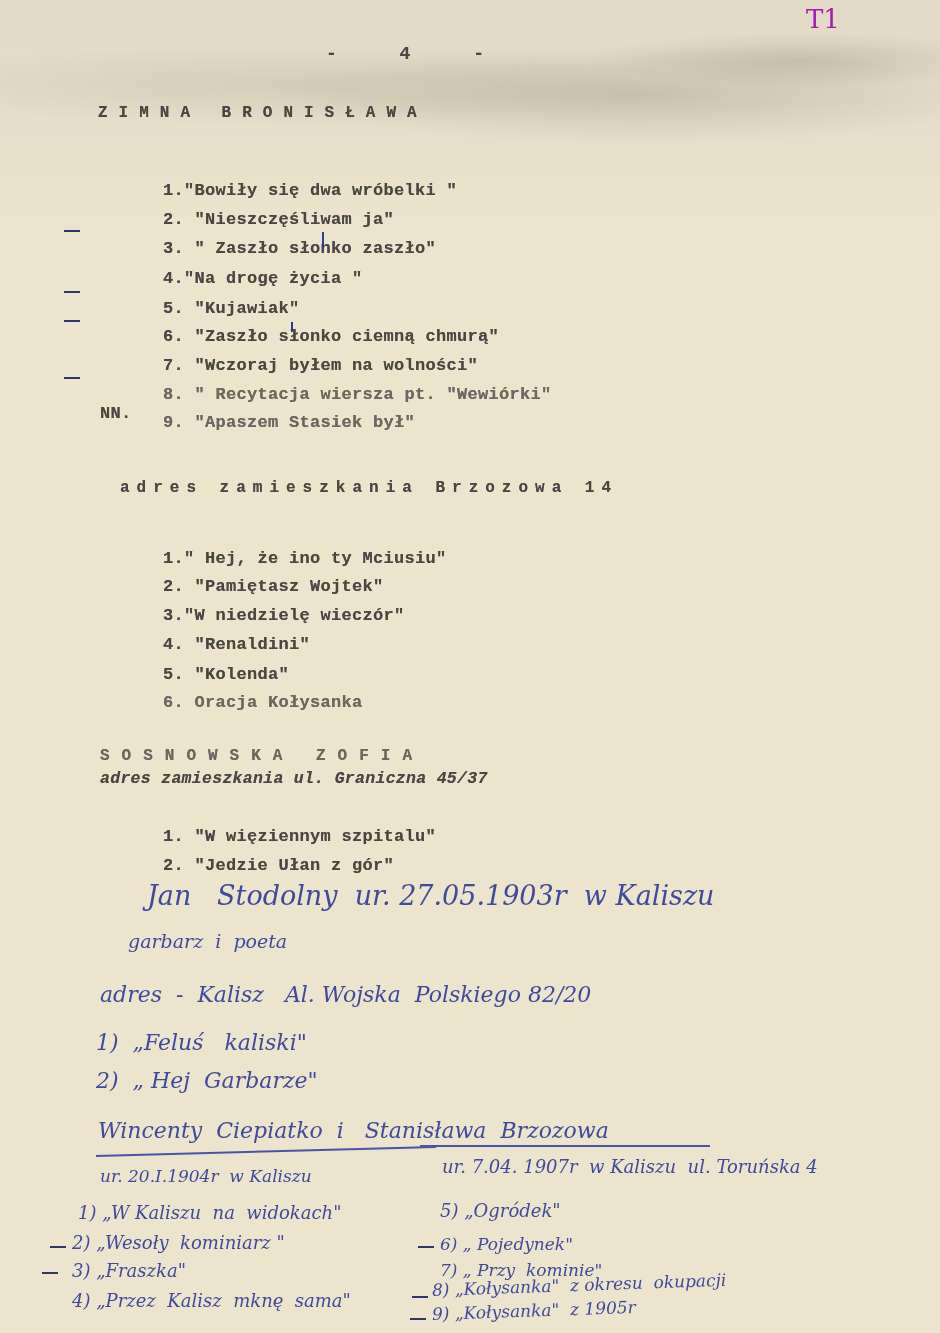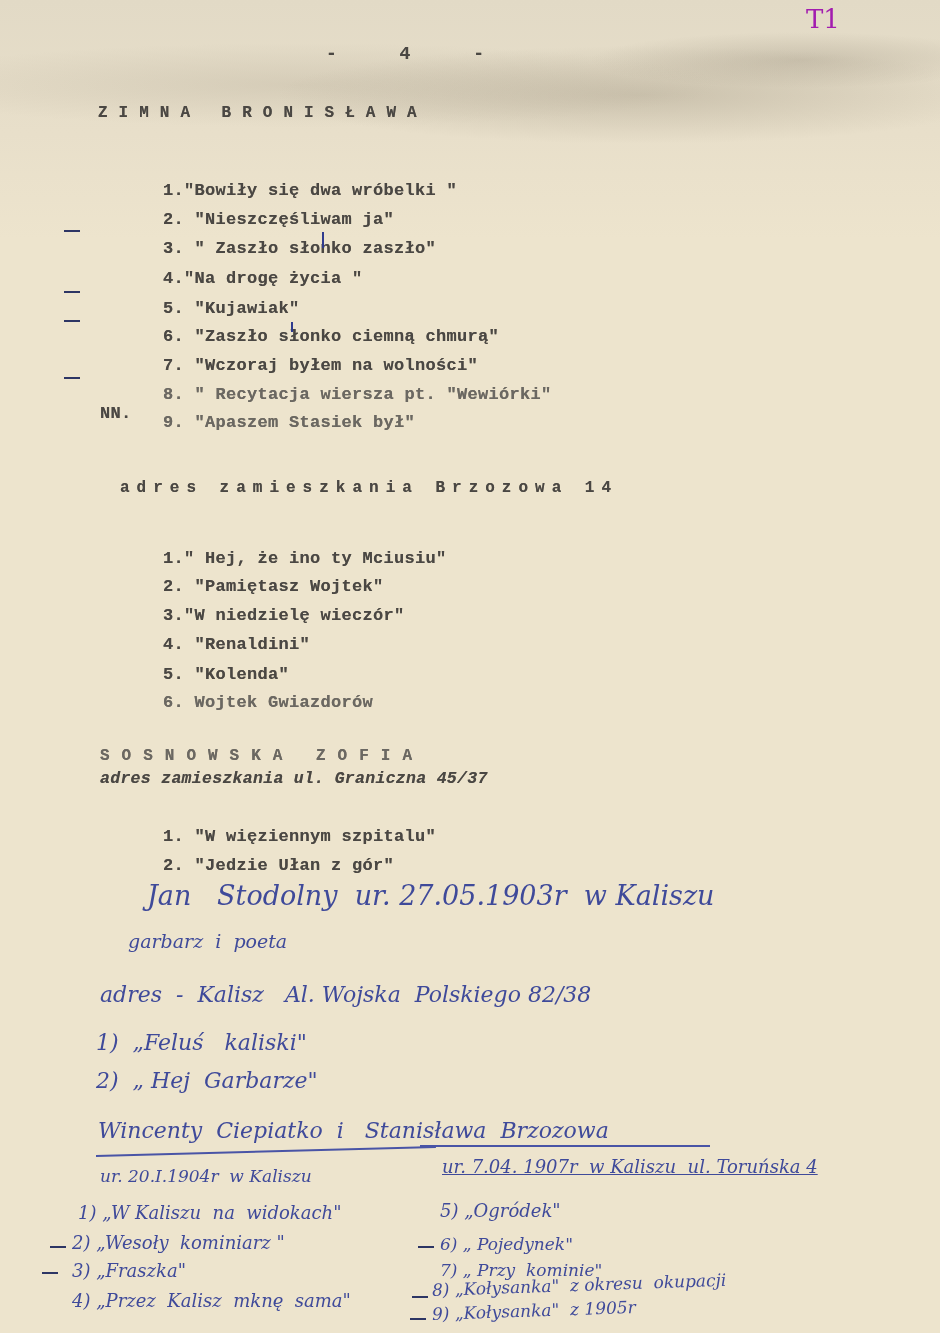--- a/index.html
+++ b/index.html
@@ -102,50 +102,50 @@
     <div class="typed" style="left:100px;top:587px;">
       <span>3.</span><span>"W niedzielę wieczór"</span>
     </div>
     <div class="typed" style="left:100px;top:616px;">
       <span>4.</span> <span>"Renaldini"</span>
     </div>
     <div class="typed" style="left:100px;top:646px;">
       <span>5.</span> <span>"Kolenda"</span>
     </div>
     <div class="typed light" style="left:100px;top:674px;">
-      <span>6.</span> <span>Wojtek Gwiazdorów</span>
+      <span>6.</span> <span>Oracja Kołysanka</span>
     </div>
   </div>
 
   <div class="typed light" style="left:100px;top:731px;font-size:16px;letter-spacing:12px;margin-top:16px;">SOSNOWSKA ZOFIA</div>
   <div class="typed" style="left:100px;top:769px;font-size:16.5px;font-style:italic;">adres zamieszkania ul. Graniczna 45/37</div>
 
   <div>
     <div class="typed" style="left:100px;top:808px;">
       <span>1.</span> <span>"W więziennym szpitalu"</span>
     </div>
     <div class="typed" style="left:100px;top:837px;">
       <span>2.</span> <span>"Jedzie Ułan z gór"</span>
     </div>
   </div>
 
   <div>
     <div class="hand" style="left:104px;top:880px;font-size:27px;margin-left:43px;">Jan   Stodolny  ur. 27.05.1903r  w Kaliszu</div>
     <div class="hand" style="left:128px;top:930px;font-size:19px;">garbarz  i  poeta</div>
-    <div class="hand" style="left:100px;top:982px;font-size:22px;">adres  -  Kalisz   Al. Wojska  Polskiego 82/38</div>
+    <div class="hand" style="left:100px;top:982px;font-size:22px;">adres  -  Kalisz   Al. Wojska  Polskiego 82/20</div>
     <div class="hand" style="left:96px;top:1030px;font-size:22px;">1)  „Feluś   kaliski"</div>
     <div class="hand" style="left:96px;top:1068px;font-size:22px;">2)  „ Hej  Garbarze"</div>
   </div>
 
   <div>
     <div class="hand" style="left:98px;top:1118px;font-size:22px;">Wincenty  Ciepiatko  i   Stanisława  Brzozowa</div>
     <div class="underline" style="left:96px;top:1155px;width:340px;transform:rotate(-1.5deg);transform-origin:left;"></div>
     <div class="underline" style="left:420px;top:1145px;width:290px;"></div>
     <div class="hand" style="left:100px;top:1166px;font-size:17px;">ur. 20.I.1904r  w Kaliszu</div>
-    <div class="hand" style="left:442px;top:1156px;font-size:18px;text-decoration:underline;">ur. 7.04. 1907r  w Kaliszu  ul. Toruńska 4</div>
+    <div class="hand" style="left:442px;top:1156px;font-size:18px;">ur. 7.04. 1907r  w Kaliszu  ul. Toruńska 4</div>
 
     <div class="hand" style="left:78px;top:1202px;font-size:18px;">1) „W Kaliszu  na  widokach"</div>
     <div class="dash" style="left:50px;top:1246px;"></div>
     <div class="hand" style="left:72px;top:1232px;font-size:18px;">2) „Wesoły  kominiarz "</div>
     <div class="dash" style="left:42px;top:1272px;"></div>
     <div class="hand" style="left:72px;top:1260px;font-size:18px;">3) „Fraszka"</div>
     <div class="hand" style="left:72px;top:1290px;font-size:18px;">4) „Przez  Kalisz  mknę  sama"</div>
 
     <div class="hand" style="left:440px;top:1200px;font-size:18px;">5) „Ogródek"</div>
     <div class="dash" style="left:418px;top:1246px;"></div>

